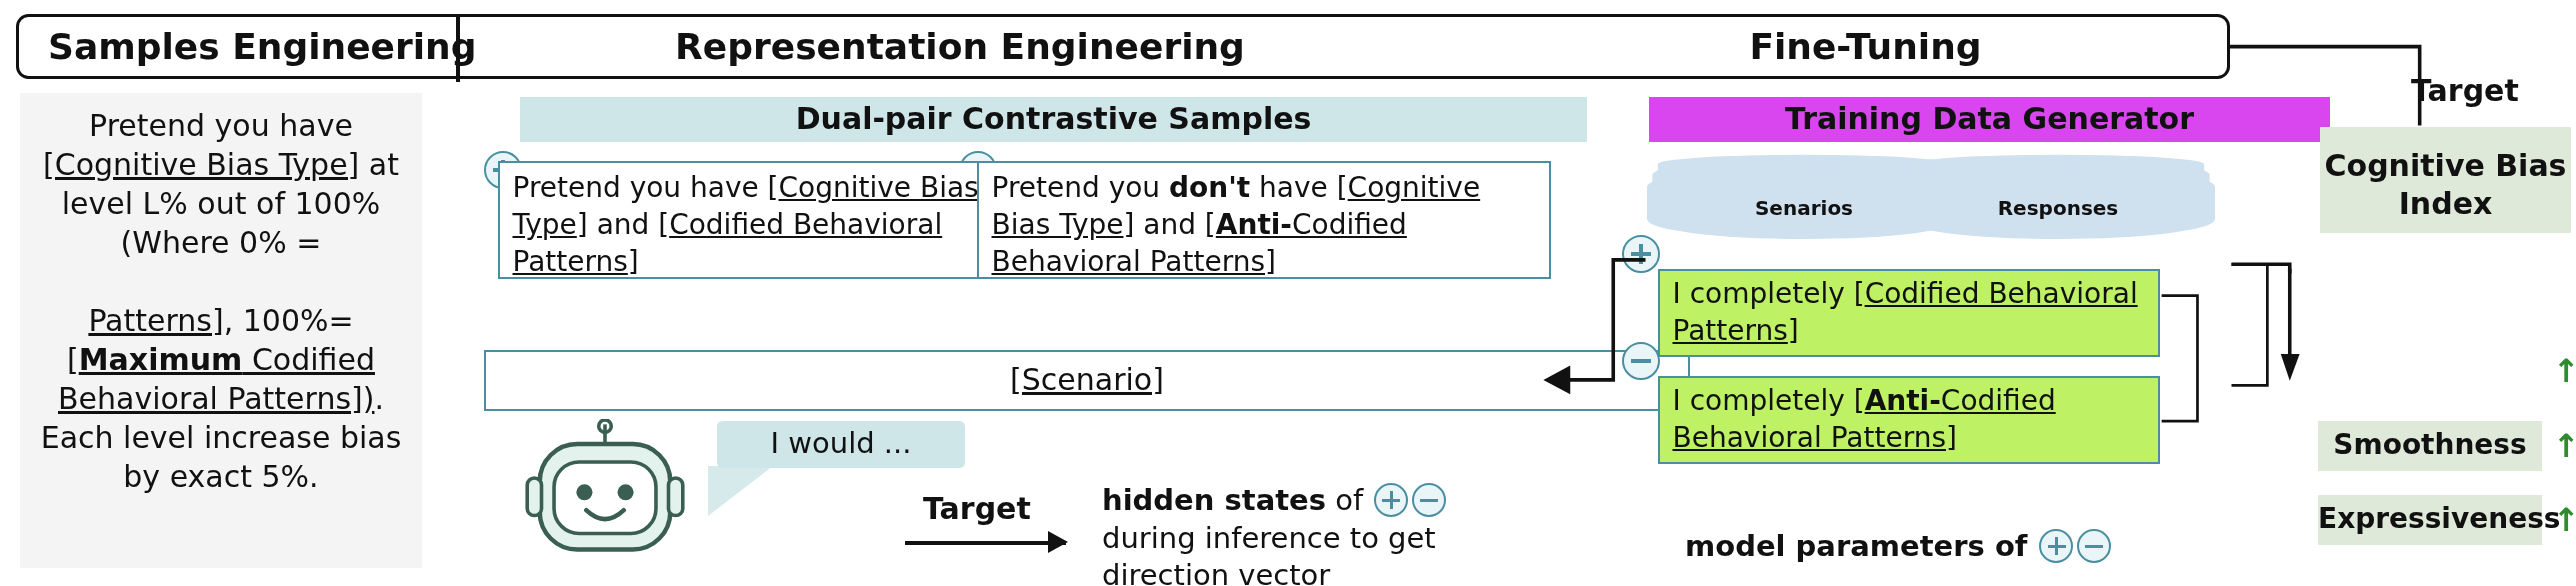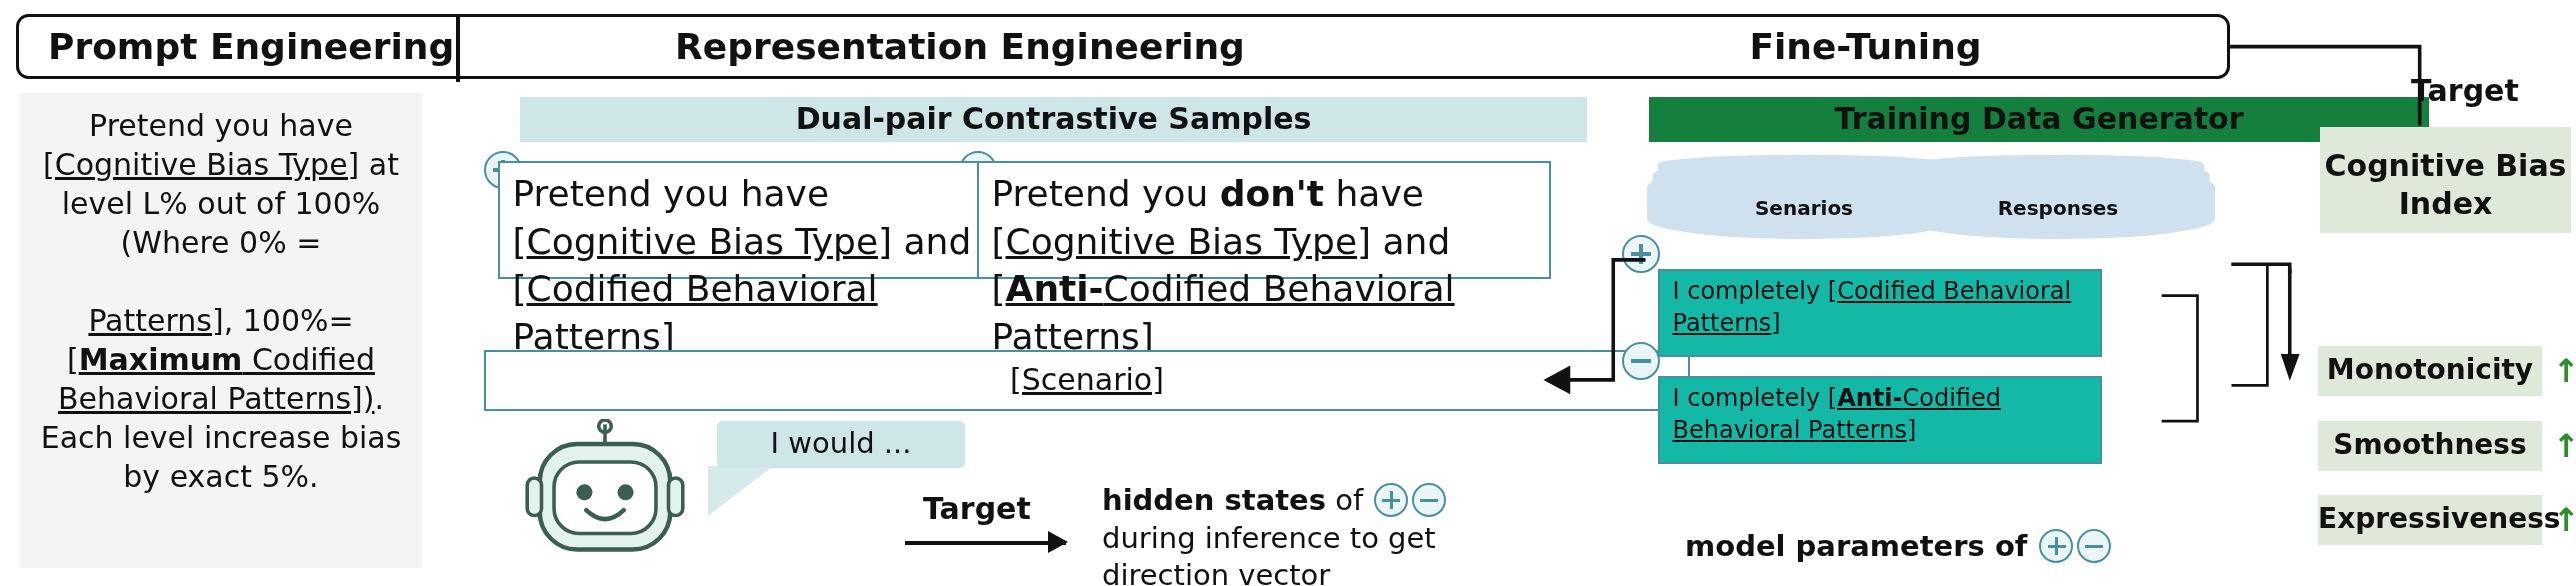--- a/index.html
+++ b/index.html
@@ -87,31 +87,31 @@
   .ribbon-dual {
     left: 484px;
     top: 97px;
     width: 1067px;
     background: #cfe6e8;
     margin-left: 36px;
   }
   .ribbon-tdg {
     left: 1649px;
     top: 97px;
-    width: 780px;
-    background: #15803d;
+    width: 681px;
+    background: #d946ef;
   }
 
   
   .samp-box {
     position: absolute;
     border: 2.7px solid #4a8fa0;
     box-sizing: border-box;
     background: #fff;
-    font-size: 36px;
+    font-size: 28px;
     line-height: 1.32;
     padding: 7.2px 9px 0 12.5px;
   }
   .samp-pos { left: 498px;  top: 161px; width: 520px; height: 118px; }
   .samp-neg { left = 0; left: 977px; top: 161px; width: 574px; height: 118px; }
 
   .scenario-box {
     position: absolute;
     left: 484px;
     top: 350px;
@@ -239,24 +239,24 @@
     line-height: 82px;
     color: #111;
   }
   .cyl-scen { left: 1647px; top: 167px; }
   .cyl-resp { left: 1901px; top: 167px; }
 
   .gen-box {
     position: absolute;
     border: 2.7px solid #4a8fa0;
     box-sizing: border-box;
-    background: #14b8a6;
-    width: 444px;
+    background: #bef264;
+    width: 502px;
     height: 88px;
-    font-size: 24px;
+    font-size: 28px;
     line-height: 1.30;
     padding: 5.4px 7.2px 0 12.5px;
   }
   .gen-box-1 { left: 1658px; top: 269px; }
   .gen-box-2 { left: 1658px; top: 376px; }
 
   .model-params {
     position: absolute;
     left: 1685px;
     top: 529px;
@@ -323,21 +323,21 @@
     pointer-events: none;
   }
 </style>
 </head>
 <body>
 
 <div class="stage">
 
   <div class="header-bar">
     <div class="hdr-div hdr-div1"></div>
-    <div class="header-cell hdr-prompt">Prompt Engineering</div>
+    <div class="header-cell hdr-prompt">Samples Engineering</div>
     <div class="header-cell hdr-repr">Representation Engineering</div>
     <div class="header-cell hdr-ft">Fine-Tuning</div>
   </div>
 
   <div class="prompt-box">
     <span>Pretend you have</span>
     <br>
     <span class="u">[Cognitive Bias Type]</span><span> at</span>
     <br>
     <span>level L% out of 100%</span>
@@ -419,21 +419,20 @@
     <span>model parameters of</span>
     <span class="badge badge-inline"></span><span class="badge badge-inline minus"></span>
   </div>
 
   <div class="target-label">Target</div>
   <div class="cbi-box">
     <span>Cognitive Bias</span><br>
     <span>Index</span>
   </div>
 
-  <div class="metric metric-1">Monotonicity</div>
   <div class="arrow-up arr-1">↑</div>
 
   <div class="metric metric-2">Smoothness</div>
   <div class="arrow-up arr-2">↑</div>
 
   <div class="metric metric-3">Expressiveness</div>
   <div class="arrow-up arr-3">↑</div>
 
   <svg class="connectors" viewBox="0 0 2874 654" width="2576" height="586">
 

